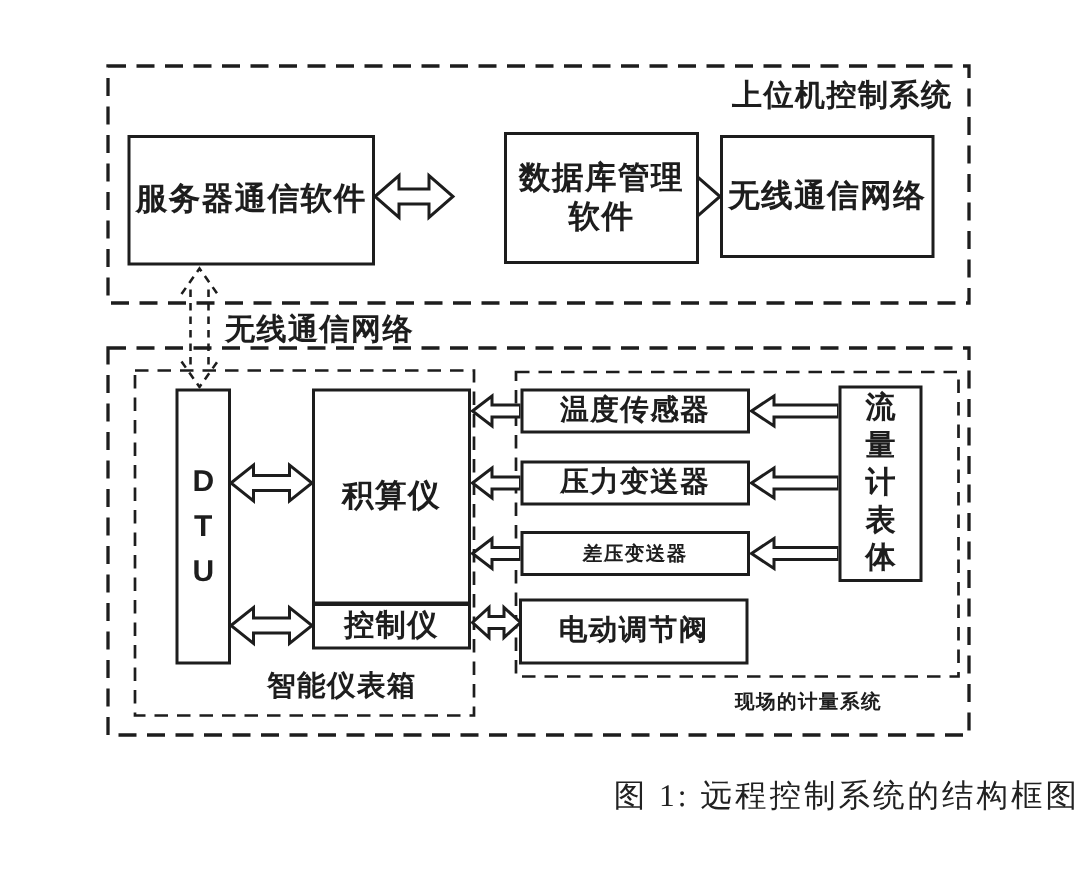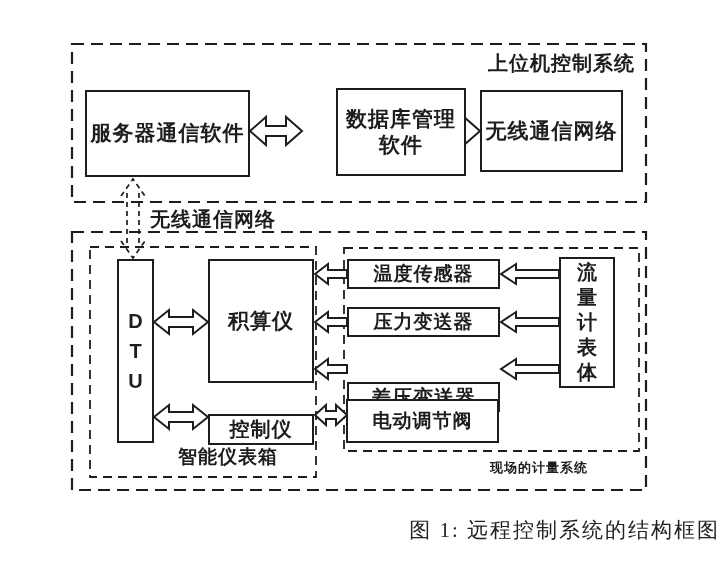--- a/index.html
+++ b/index.html
@@ -73,34 +73,34 @@
   </div>
   <div class="box" style="left:480px;top:90px;width:143px;height:82px;font-size:21px;">
     <span>无线通信网络</span>
   </div>
 
   <div class="box dtu" style="left:117px;top:259px;width:37px;height:184px;font-size:20px;">
     <span class="vtext dtu">D
 T
 U</span>
   </div>
-  <div class="box" style="left:208px;top:259px;width:106px;height:124px;font-size:21px;">
+  <div class="box" style="left:208px;top:259px;width:106px;height:144px;font-size:21px;">
     <span>积算仪</span>
   </div>
-  <div class="box" style="left:208px;top:414px;width:106px;height:31px;font-size:20px;">
+  <div class="box" style="left:208px;top:402px;width:106px;height:31px;font-size:20px;">
     <span>控制仪</span>
   </div>
 
   <div class="box" style="left:347px;top:259px;width:153px;height:30px;font-size:19px;">
     <span>温度传感器</span>
   </div>
   <div class="box" style="left:347px;top:307px;width:153px;height:30px;font-size:19px;text-align:center;">
     <span>压力变送器</span>
   </div>
-  <div class="box" style="left:347px;top:354px;width:153px;height:30px;font-size:20px;margin-top:28px;">
+  <div class="box" style="left:347px;top:354px;width:153px;height:30px;font-size:13px;">
     <span>差压变送器</span>
   </div>
   <div class="box" style="left:346px;top:399px;width:153px;height:44px;font-size:19px;">
     <span>电动调节阀</span>
   </div>
   <div class="box" style="left:559px;top:257px;width:56px;height:131px;font-size:20px;">
     <span class="vtext">流
 量
 计
 表

